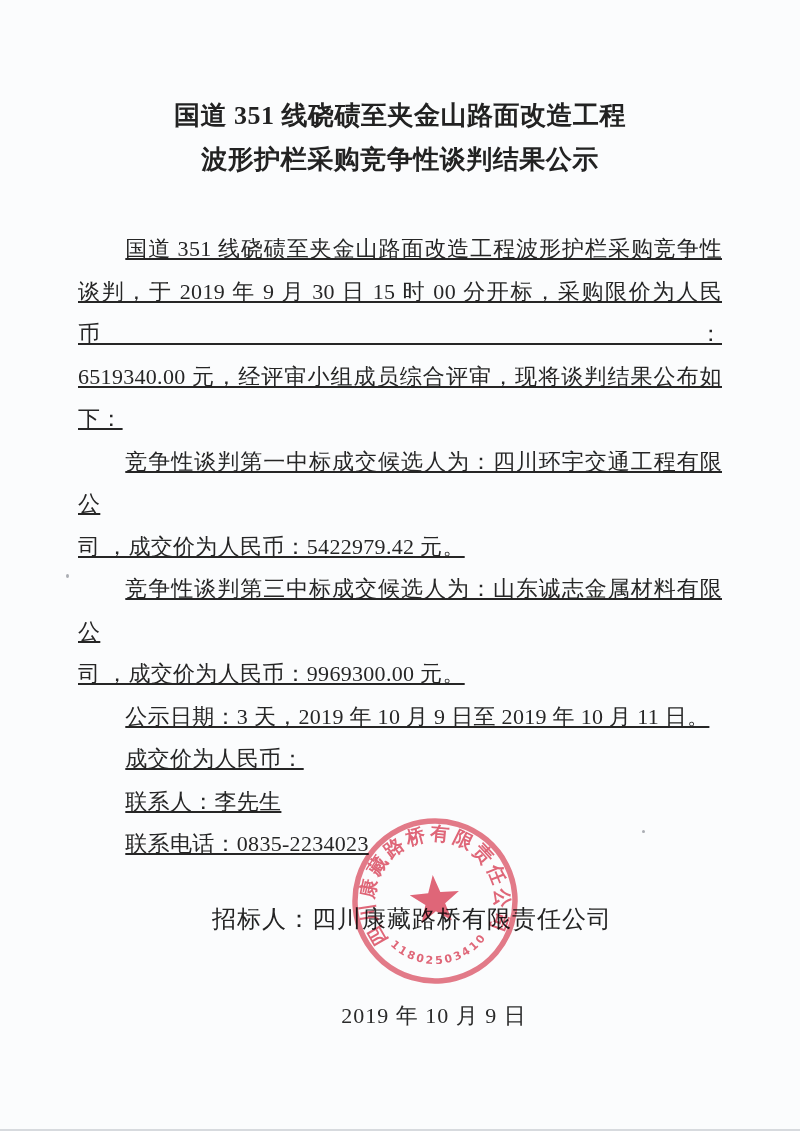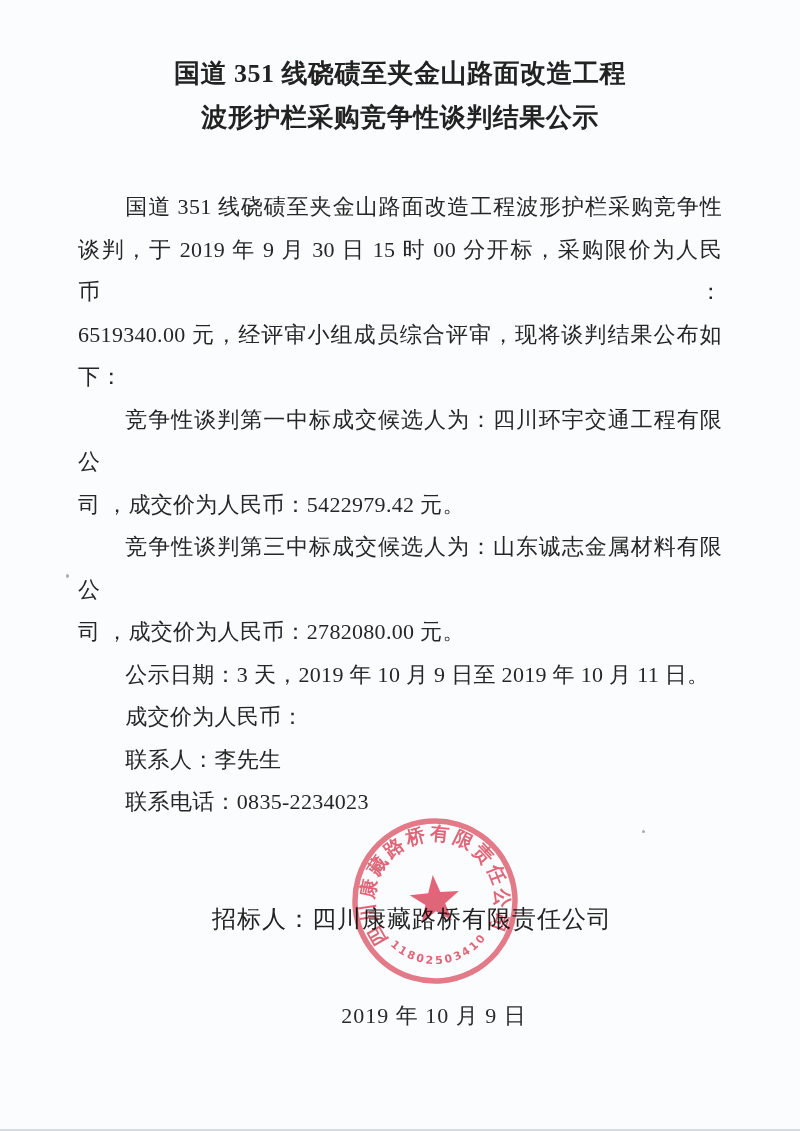--- a/index.html
+++ b/index.html
@@ -8,39 +8,40 @@
     font-family:"Liberation Serif","DejaVu Serif",serif;
   }
   .page{
     position:relative;
     width:800px;height:1131px;
     margin:0 auto;
     background:var(--paper,#fbfcfd);
     color:var(--ink,#262626);
     overflow:hidden;
     box-sizing:border-box;
-    padding-top:52px;
+    padding-top:94px;
   }
   .page::after{ 
     content:"";position:absolute;left:0;right:0;bottom:0;height:2px;
     background:rgba(150,156,162,.35);
   }
   .title{
     text-align:center;
     font-size:26px;
     font-weight:700;
     line-height:44px;
     letter-spacing:.5px;
     color:#222;
   }
   .body-text{
     margin:46px 78px 0 78px;
     font-size:22px;
     line-height:42.5px;
     letter-spacing:.3px;
+    text-decoration:underline;
   }
   .line{min-height:42.5px;}
   .ind{text-indent:2.15em;}
   .j{text-align:justify;text-align-last:justify;}
   .signer{
     position:absolute;
     left:212px;top:903px;
     font-size:24px;
     letter-spacing:1px;
     color:#232323;
@@ -94,21 +95,21 @@
   <div class="title">波形护栏采购竞争性谈判结果公示</div>
 
   <div class="body-text">
     <div class="line ind j">国道 351 线硗碛至夹金山路面改造工程波形护栏采购竞争性</div>
     <div class="line j">谈判，于 2019 年 9 月 30 日 15 时 00 分开标，采购限价为人民币：</div>
     <div class="line j">6519340.00 元，经评审小组成员综合评审，现将谈判结果公布如</div>
     <div class="line">下：</div>
     <div class="line ind j">竞争性谈判第一中标成交候选人为：四川环宇交通工程有限公</div>
     <div class="line">司 ，成交价为人民币：5422979.42 元。</div>
     <div class="line ind j">竞争性谈判第三中标成交候选人为：山东诚志金属材料有限公</div>
-    <div class="line">司 ，成交价为人民币：2782080.00 元。</div>
+    <div class="line">司 ，成交价为人民币：9969300.00 元。</div>
     <div class="line ind">公示日期：3 天，2019 年 10 月 9 日至 2019 年 10 月 11 日。</div>
     <div class="line ind">成交价为人民币：</div>
     <div class="line ind">联系人：李先生</div>
     <div class="line ind">联系电话：0835-2234023</div>
   </div>
 
   <div class="signer">招标人：四川康藏路桥有限责任公司</div>
 
   <svg class="seal" viewBox="0 0 190 190" xmlns="http://www.w3.org/2000/svg" aria-hidden="true">
     <defs>

